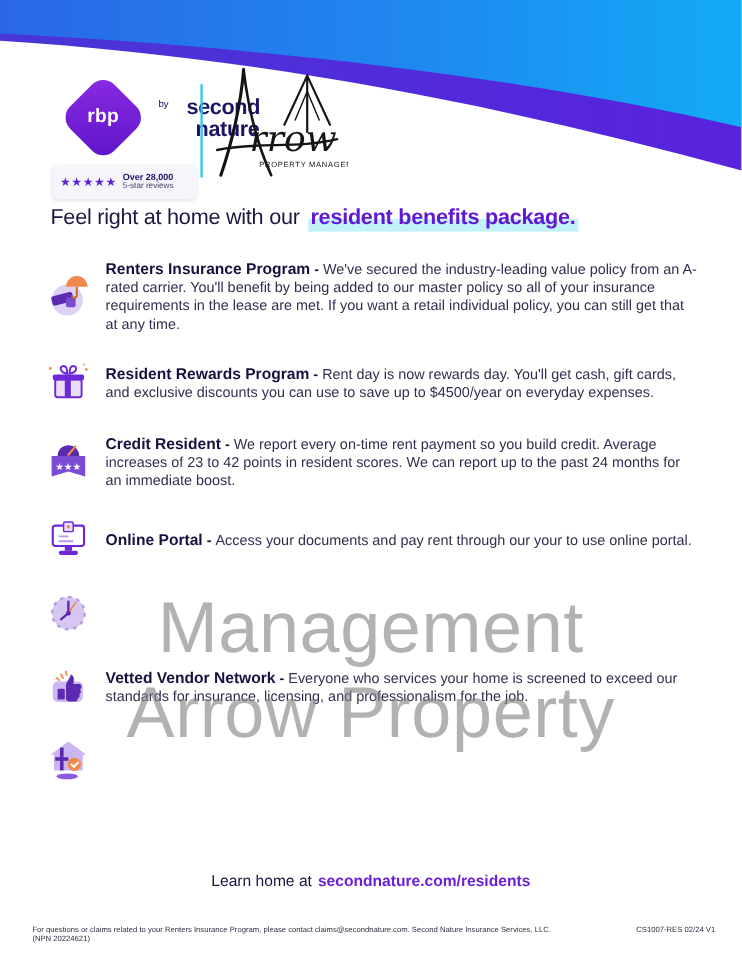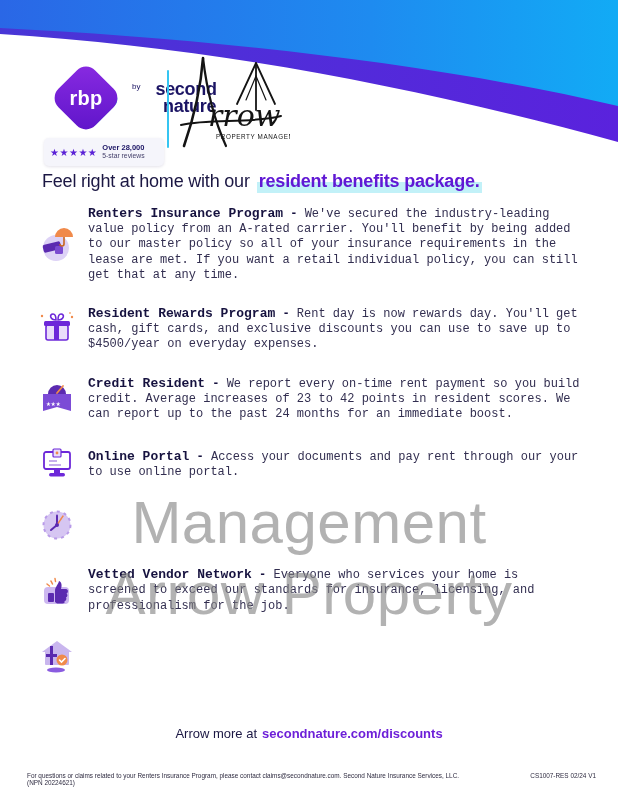--- a/index.html
+++ b/index.html
@@ -21,21 +21,21 @@
     background: #2ed3df; border-radius: 10px; transform: rotate(45deg);
   }
   .rbp-purple {
     position: absolute; top: 12px; left: 12px; width: 52px; height: 52px;
     background: linear-gradient(135deg, #8a2be2 0%, #5d14c9 100%);
     border-radius: 13px; transform: rotate(45deg);
   }
   .rbp-label {
     position: absolute; top: 0; left: 0; width: 76px; height: 76px;
     display: flex; align-items: center; justify-content: center;
-    color: #fff; font-weight: bold; font-size: 20px; letter-spacing: 0.3px;
+    color: #fff; font-weight: bold; font-size: 16px; letter-spacing: 0.3px;
   }
   .brand-text { position: absolute; left: 88px; top: 22px; line-height: 17px; color: #1b1464; white-space: nowrap; }
   .brand-by { font-size: 8px; vertical-align: 6px; margin-right: 15px; color: #1b1464; }
   .brand-main { font-weight: bold; font-size: 18px; letter-spacing: -0.3px; }
   .brand-line2 { font-weight: bold; font-size: 18px; letter-spacing: -0.3px; margin-left: 31px; }
   .reviews-box {
     position: absolute; top: 82px; left: 0; width: 120px; height: 28px;
     background: #f5f5fb; border-radius: 5px; box-shadow: 0 1px 3px rgba(30,20,80,.12);
     display: flex; align-items: center; padding: 0 6px; gap: 5px;
   }
@@ -53,21 +53,21 @@
     position: absolute; top: 171px; left: 42px; width: 560px;
     font-size: 18px; letter-spacing: -0.2px; white-space: nowrap;
   }
   .headline-prefix { color: #1b1743; font-weight: normal; }
   .headline-highlight {
     color: #6018d4; font-weight: bold; margin-left: 7px;
     background: linear-gradient(to bottom, transparent 52%, #c2f1f8 52%);
     padding: 0 2px 2px 2px;
   }
   
-  .benefits { position: absolute; top: 206px; left: 38px; width: 545px; font-family: Liberation Mono, monospace; }
+  .benefits { position: absolute; top: 216px; left: 38px; width: 545px; }
   .benefit-row { display: flex; align-items: center; gap: 12px; margin-bottom: 23px; }
   .benefit-icon { flex: 0 0 38px; width: 38px; height: 38px; }
   .benefit-text { font-size: 12px; line-height: 15.2px; color: #322e50; }
   .b-title { font-weight: bold; font-size: 13px; color: #16123f; }
   .b-sep { font-weight: bold; color: #16123f; }
   
   .watermark {
     position: absolute; top: 487px; left: 0; width: 618px;
     text-align: center; pointer-events: none;
     color: rgba(130,130,130,0.62);
@@ -243,17 +243,17 @@
   </div>
 
 </div>
 
 <div class="watermark">
   <div>Management</div>
   <div>Arrow Property</div>
 </div>
 
 <div class="learn-more">
-  <span>Arrow more at</span><a href="#" class="learn-link">secondnature.com/discounts</a>
+  <span>Learn home at</span><a href="#" class="learn-link">secondnature.com/residents</a>
 </div>
 
 <div class="legal">For questions or claims related to your Renters Insurance Program, please contact claims@secondnature.com. Second Nature Insurance Services, LLC. (NPN 20224621)</div>
 <div class="doc-code">CS1007-RES 02/24 V1</div>
 
 </body></html>

